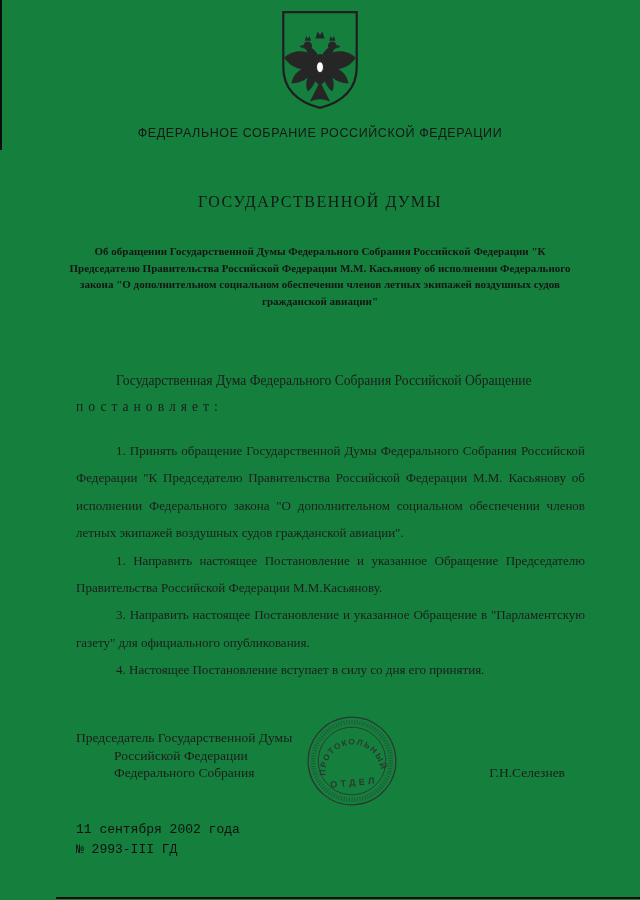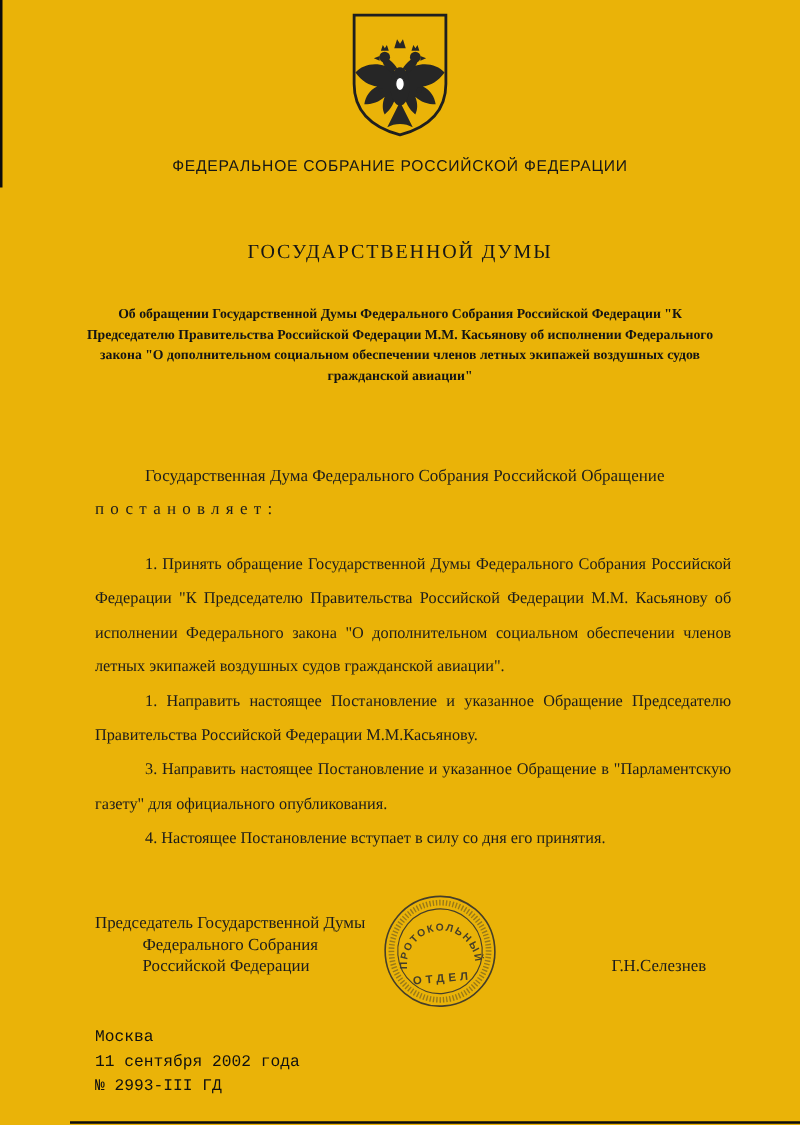--- a/index.html
+++ b/index.html
@@ -1,20 +1,20 @@
 <!DOCTYPE html>
 <html><head>
 <meta charset="utf-8">
 <style>
   * { margin:0; padding:0; box-sizing:border-box; }
   html,body { background:#ffffff; }
   .page {
     position:relative;
     width:640px; height:900px;
-    background:#eab308;
+    background:#15803d;
     overflow:hidden;
     font-family:"Liberation Serif", serif;
     color:#1c1c1c;
   }
   
   .artifact-left   { position:absolute; left:0; top:0; width:2px; height:150px; background:#0c0c0c; }
   .artifact-bottom { position:absolute; left:56px; right:0; bottom:1px; height:2px; background:#0c0c0c; }
 
   .coat { position:absolute; top:8px; left:50%; transform:translateX(-50%); }
 
@@ -133,40 +133,39 @@
 
   <div class="body-items">
     <p>1. Принять обращение Государственной Думы Федерального Собрания Российской Федерации "К Председателю Правительства Российской Федерации М.М. Касьянову об исполнении Федерального закона "О дополнительном социальном обеспечении членов летных экипажей воздушных судов гражданской авиации".</p>
     <p>1. Направить настоящее Постановление и указанное Обращение Председателю Правительства Российской Федерации М.М.Касьянову.</p>
     <p>3. Направить настоящее Постановление и указанное Обращение в "Парламентскую газету" для официального опубликования.</p>
     <p>4. Настоящее Постановление вступает в силу со дня его принятия.</p>
   </div>
 
   <div class="signature">
     <div>Председатель Государственной Думы</div>
+    <div class="ind">Российской Федерации</div>
     <div class="ind">Федерального Собрания</div>
-    <div class="ind">Российской Федерации</div>
     <div class="name">Г.Н.Селезнев</div>
   </div>
 
   <div class="stamp">
     <svg width="138" height="128" viewBox="0 0 140 140" xmlns="http://www.w3.org/2000/svg">
       <defs>
         <path id="arcPath" d="M40,82 A30,30 0 0 1 100,82" fill="none"></path>
       </defs>
       <circle cx="70" cy="70" r="48" fill="none" stroke="#2f2f2f" stroke-width="1.4"></circle>
       <circle cx="70" cy="70" r="37" fill="none" stroke="#2f2f2f" stroke-width="1"></circle>
 
       <circle cx="70" cy="70" r="42.5" fill="none" stroke="#2f2f2f" stroke-width="5" stroke-dasharray="1.2 1.7" opacity="0.5"></circle>
       <text font-family="Liberation Sans, sans-serif" font-size="9" font-weight="bold" fill="#2f2f2f" letter-spacing="1.5">
         <textPath href="#arcPath" startOffset="50%" text-anchor="middle">ПРОТОКОЛЬНЫЙ</textPath>
       </text>
       <text x="70" y="97" text-anchor="middle" font-family="Liberation Sans, sans-serif" font-size="10" font-weight="bold" letter-spacing="3.5" fill="#2f2f2f">ОТДЕЛ</text>
     </svg>
   </div>
 
   <div class="footer">
-    <div>Москва</div>
     <div>11 сентября 2002 года</div>
     <div>№ 2993-III ГД</div>
   </div>
 
 </div>
 
 </body></html>

